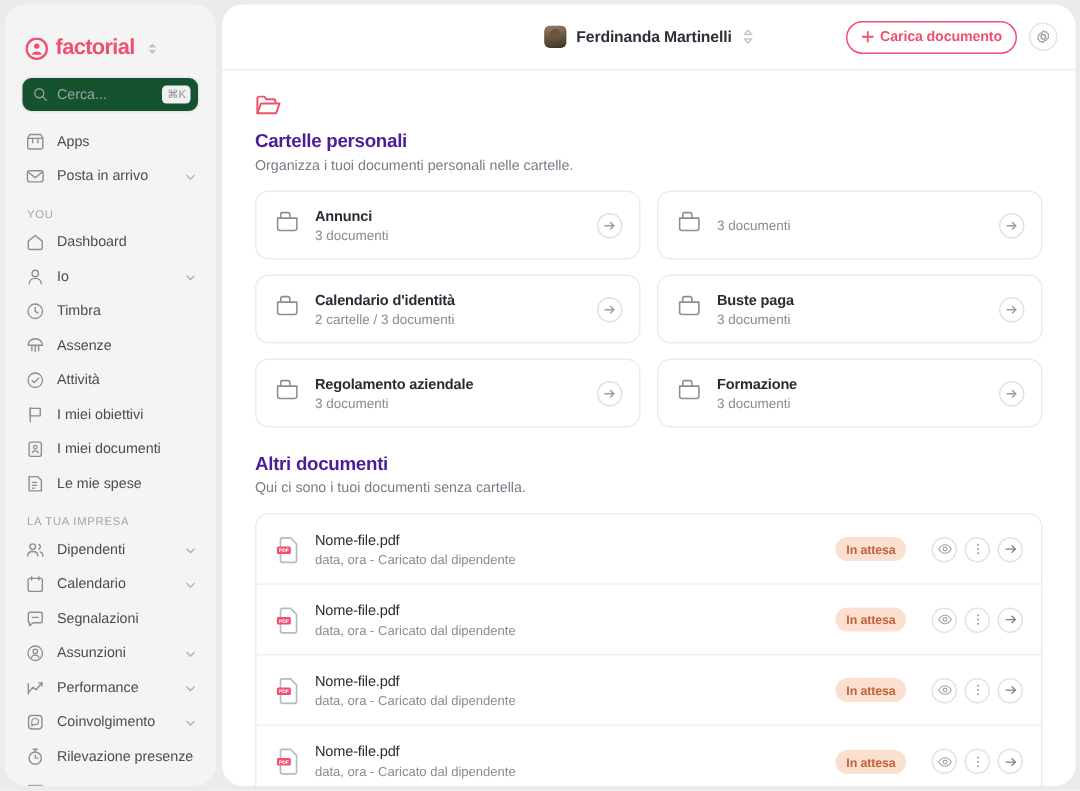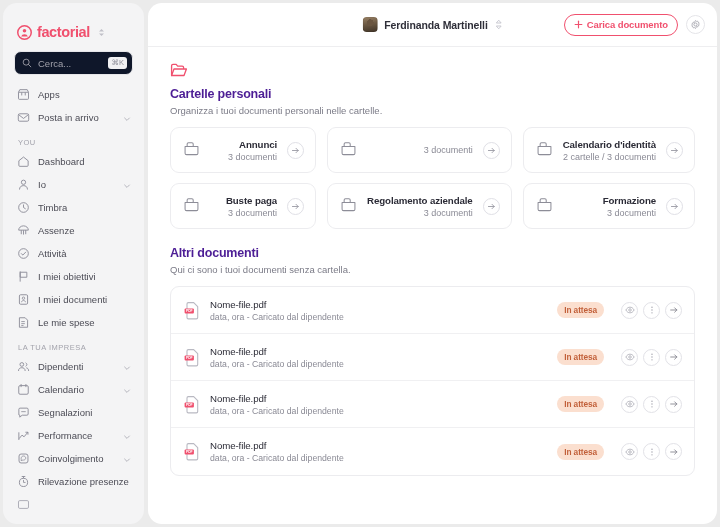--- a/index.html
+++ b/index.html
@@ -42,21 +42,21 @@
   .brand-caret {
     margin-left: 3px; color: #b9b9c0; font-size: 9px; line-height: 1;
     display: flex; flex-direction: column; gap: 1px;
   }
 
   .search-wrap { padding: 6px 11px 0 11px; }
   .search-box {
     display: flex; align-items: center;
     gap: 6px;
     height: 24px;
-    background: #0f172a;
+    background: #14532d;
     border: 1px solid #e6e6e9;
     border-radius: 7px;
     padding: 0 5px 0 7px;
   }
   .search-box svg { flex: none; }
   .search-ph {
     flex: 1; font-size: 9.5px; color: #a0a0aa;
     white-space: nowrap; overflow: hidden;
   }
   .kbd {
@@ -159,23 +159,22 @@
   .sec-title {
     font-size: 12.5px; font-weight: 700; color: #4c1d95;
     letter-spacing: -0.2px; margin-bottom: 4px;
   }
   .sec-sub {
     font-size: 9.5px; color: #7b7b87; margin-bottom: 11px;
   }
 
   .folder-grid {
     display: grid;
-    grid-template-columns: 1fr 1fr 1fr;
+    grid-template-columns: 1fr 1fr;
     gap: 10px 11px;
-    text-align: right;
   }
   .folder-card {
     border: 1px solid #ececef;
     border-radius: 9px;
     height: 46px;
     display: flex; align-items: center;
     padding: 0 11px 0 12px;
     gap: 10px;
     background: #fff;
     cursor: pointer;
@@ -432,20 +431,35 @@
       <div class="nav-item">
         <span class="nav-ico">
           <svg width="13" height="13" viewBox="0 0 14 14">
               <path d="M2 3.6a1.3 1.3 0 0 1 1.3-1.3h7.4A1.3 1.3 0 0 1 12 3.6v5a1.3 1.3 0 0 1-1.3 1.3H5.6L3 12V9.9a1 1 0 0 1-1-1.3z" fill="none" stroke="#8d8d98" stroke-width="1" stroke-linejoin="round"></path>
               <line x1="5" y1="6.1" x2="9" y2="6.1" stroke="#8d8d98" stroke-width=".9" stroke-linecap="round"></line>
             </svg>
         </span>
         <span class="nav-label">Segnalazioni</span>
       </div>
 
+      <div class="nav-item">
+        <span class="nav-ico">
+          <svg width="13" height="13" viewBox="0 0 14 14">
+              <circle cx="7" cy="7" r="5.2" fill="none" stroke="#8d8d98" stroke-width="1"></circle>
+              <circle cx="7" cy="5.7" r="1.6" fill="none" stroke="#8d8d98" stroke-width=".9"></circle>
+              <path d="M4.3 10.6c0-1.5 1.2-2.3 2.7-2.3s2.7.8 2.7 2.3" fill="none" stroke="#8d8d98" stroke-width=".9"></path>
+            </svg>
+        </span>
+        <span class="nav-label">Assunzioni</span>
+        <span class="nav-chev">
+          <svg width="8" height="8" viewBox="0 0 8 8">
+              <path d="M1.6 3 4 5.4 6.4 3" fill="none" stroke="#b5b5bd" stroke-width="1" stroke-linecap="round"></path>
+            </svg>
+        </span>
+      </div>
 
       <div class="nav-item">
         <span class="nav-ico">
           <svg width="13" height="13" viewBox="0 0 14 14">
               <path d="M2 11.4V4" fill="none" stroke="#8d8d98" stroke-width="1" stroke-linecap="round"></path>
               <path d="M2.6 10 5.4 6.6 7.6 8.4 11.6 3.6" fill="none" stroke="#8d8d98" stroke-width="1" stroke-linecap="round" stroke-linejoin="round"></path>
               <path d="M9.5 3.5h2.3v2.2" fill="none" stroke="#8d8d98" stroke-width="1" stroke-linecap="round"></path>
             </svg>
         </span>
         <span class="nav-label">Performance</span>

